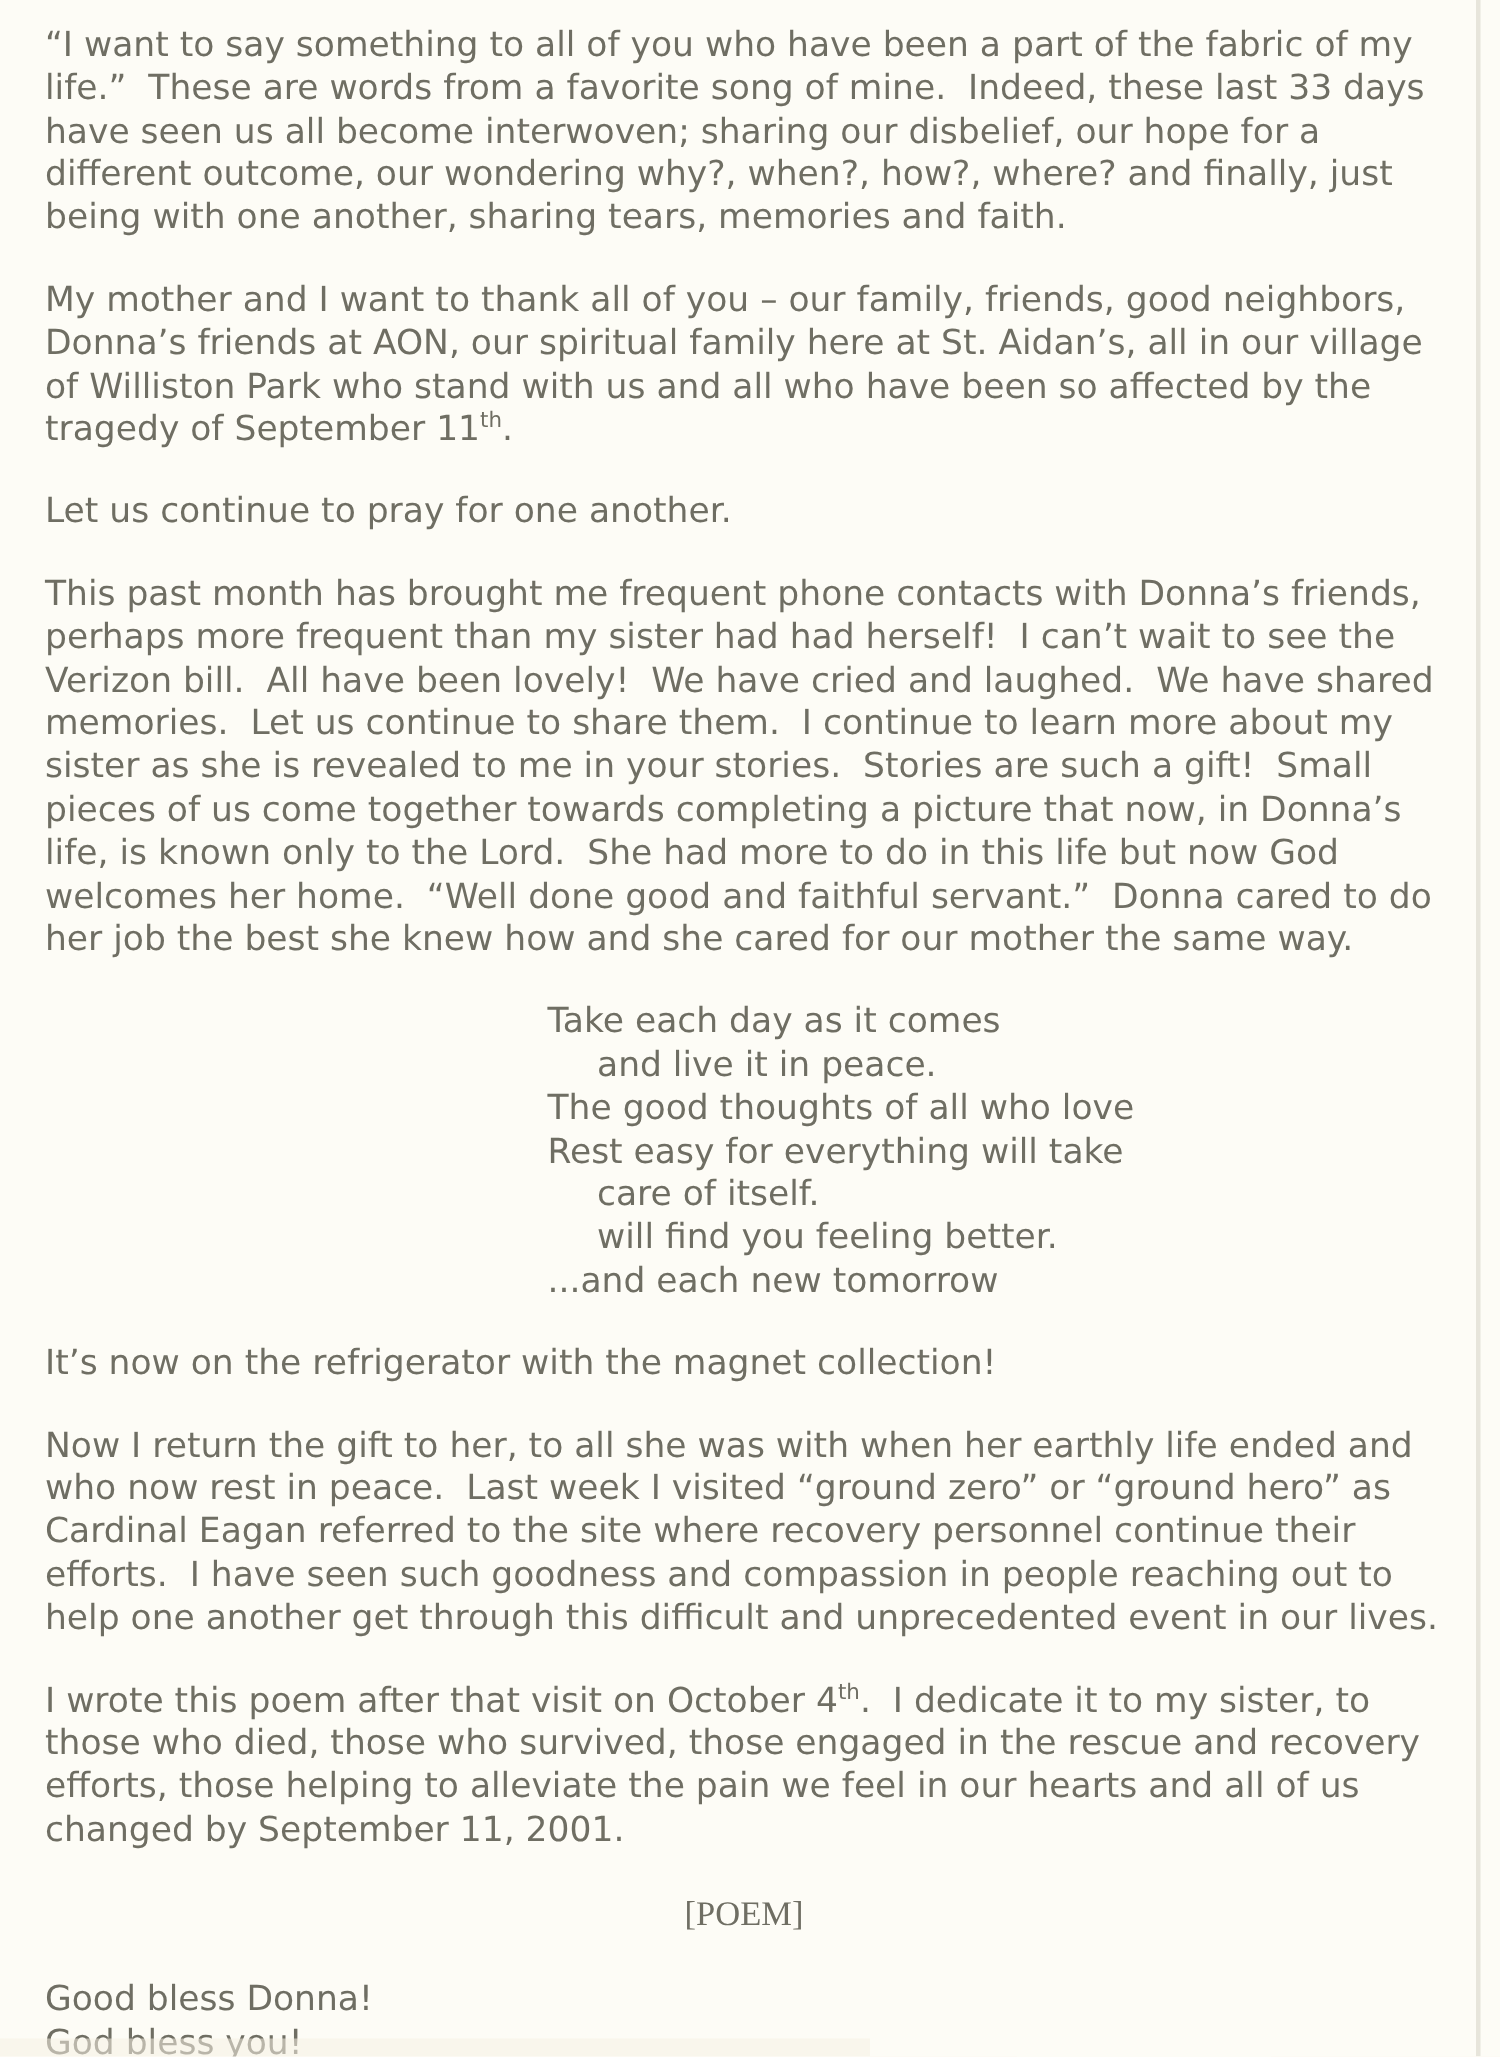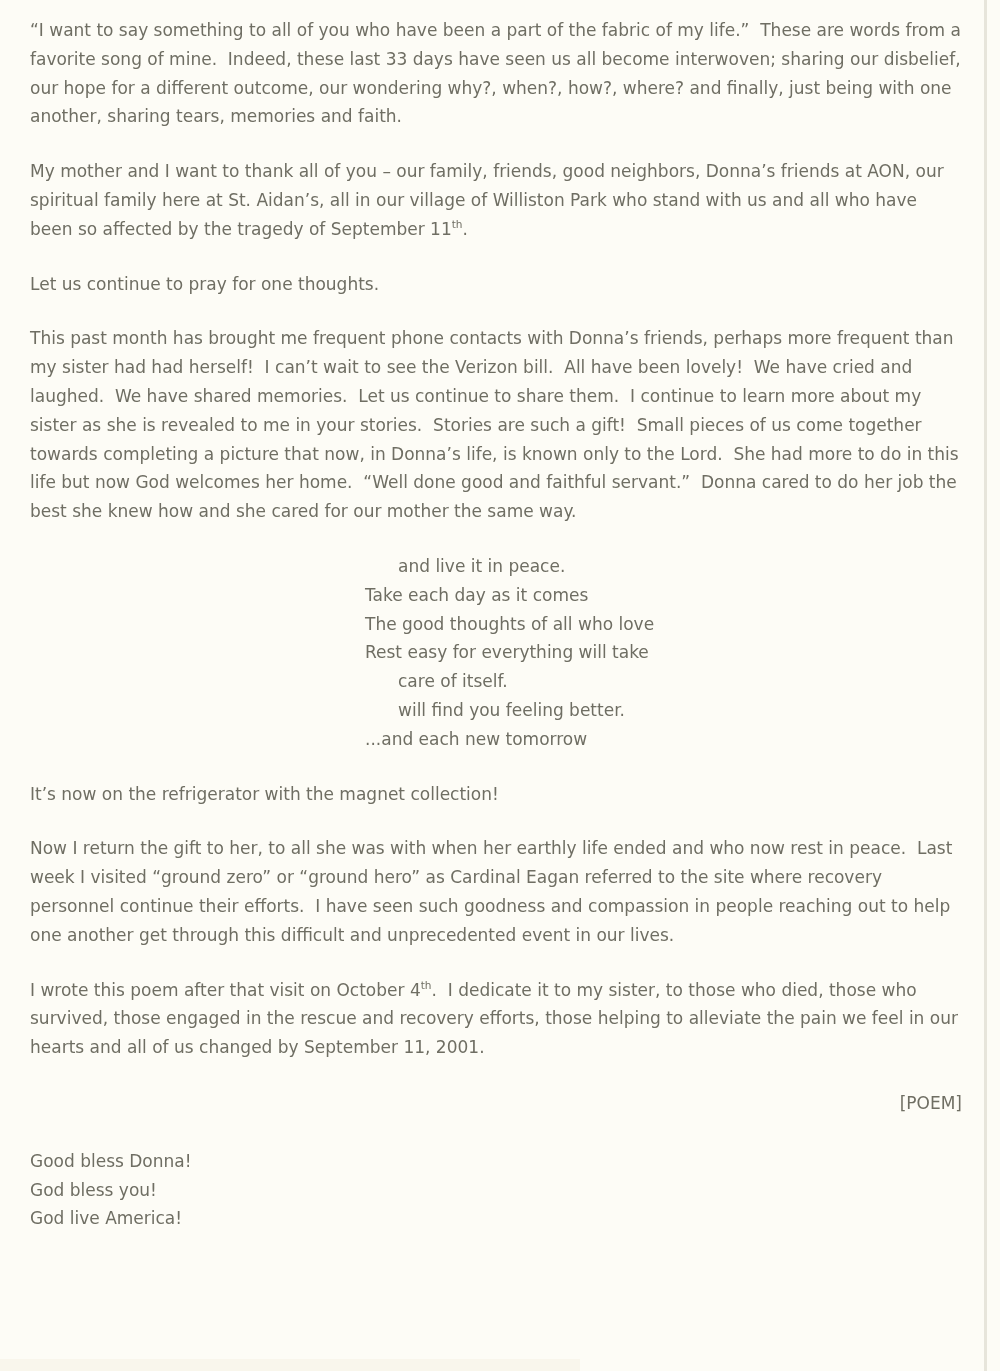--- a/index.html
+++ b/index.html
@@ -8,38 +8,39 @@
     background: #fbfaf2;
   }
   .page {
     position: relative;
     width: 1000px;
     height: 1371px;
     box-sizing: border-box;
     background: #fdfcf6;
     color: #6f6e63;
     font-family: "DejaVu Sans", sans-serif;
-    font-size: 17px;
+    font-size: 23px;
     line-height: 28.8px;
     padding: 16px 38px 18px 30px;
     overflow: hidden;
   }
   .para {
     margin: 0 0 26px 0;
   }
   .poem {
     margin: 0 0 26px 335px;
   }
   .poem-line { }
   .poem-line.indented {
     padding-left: 33px;
   }
   .poem-placeholder {
-    text-align: right;
+    text-align: center;
     margin: 27px 0 29px 0;
+    font-family: Liberation Serif, serif;
   }
   .closing-line { }
   sup.ordinal {
     font-size: 0.62em;
     vertical-align: super;
     line-height: 0;
   }
   .scan-edge-line {
     position: absolute;
     top: 0;
@@ -59,25 +60,25 @@
     pointer-events: none;
   }
 </style>
 </head>
 <body>
 
 <main class="page">
   <div id="letter-body">
       <div class="para"><span>“I want to say something to all of you who have been a part of the fabric of my life.”&nbsp; These are words from a favorite song of mine.&nbsp; Indeed, these last 33 days have seen us all become interwoven; sharing our disbelief, our hope for a different outcome, our wondering why?, when?, how?, where? and finally, just being with one another, sharing tears, memories and faith.</span></div>
       <div class="para"><span>My mother and I want to thank all of you – our family, friends, good neighbors, Donna’s friends at AON, our spiritual family here at St. Aidan’s, all in our village of Williston Park who stand with us and all who have been so affected by the tragedy of September 11</span><sup class="ordinal">th</sup><span>.</span></div>
-      <div class="para"><span>Let us continue to pray for one thoughts.</span></div>
+      <div class="para"><span>Let us continue to pray for one another.</span></div>
       <div class="para"><span>This past month has brought me frequent phone contacts with Donna’s friends, perhaps more frequent than my sister had had herself!&nbsp; I can’t wait to see the Verizon bill.&nbsp; All have been lovely!&nbsp; We have cried and laughed.&nbsp; We have shared memories.&nbsp; Let us continue to share them.&nbsp; I continue to learn more about my sister as she is revealed to me in your stories.&nbsp; Stories are such a gift!&nbsp; Small pieces of us come together towards completing a picture that now, in Donna’s life, is known only to the Lord.&nbsp; She had more to do in this life but now God welcomes her home.&nbsp; “Well done good and faithful servant.”&nbsp; Donna cared to do her job the best she knew how and she cared for our mother the same way.</span></div>
       <div class="poem">
+        <div class="poem-line">Take each day as it comes</div>
         <div class="poem-line indented">and live it in peace.</div>
-        <div class="poem-line">Take each day as it comes</div>
         <div class="poem-line">The good thoughts of all who love</div>
         <div class="poem-line">Rest easy for everything will take</div>
         <div class="poem-line indented">care of itself.</div>
         <div class="poem-line indented">will find you feeling better.</div>
         <div class="poem-line">...and each new tomorrow</div>
       </div>
       <div class="para"><span>It’s now on the refrigerator with the magnet collection!</span></div>
       <div class="para"><span>Now I return the gift to her, to all she was with when her earthly life ended and who now rest in peace.&nbsp; Last week I visited “ground zero” or “ground hero” as Cardinal Eagan referred to the site where recovery personnel continue their efforts.&nbsp; I have seen such goodness and compassion in people reaching out to help one another get through this difficult and unprecedented event in our lives.</span></div>
       <div class="para"><span>I wrote this poem after that visit on October 4</span><sup class="ordinal">th</sup><span>.&nbsp; I dedicate it to my sister, to those who died, those who survived, those engaged in the rescue and recovery efforts, those helping to alleviate the pain we feel in our hearts and all of us changed by September 11, 2001.</span></div>
       <div class="poem-placeholder">[POEM]</div>

